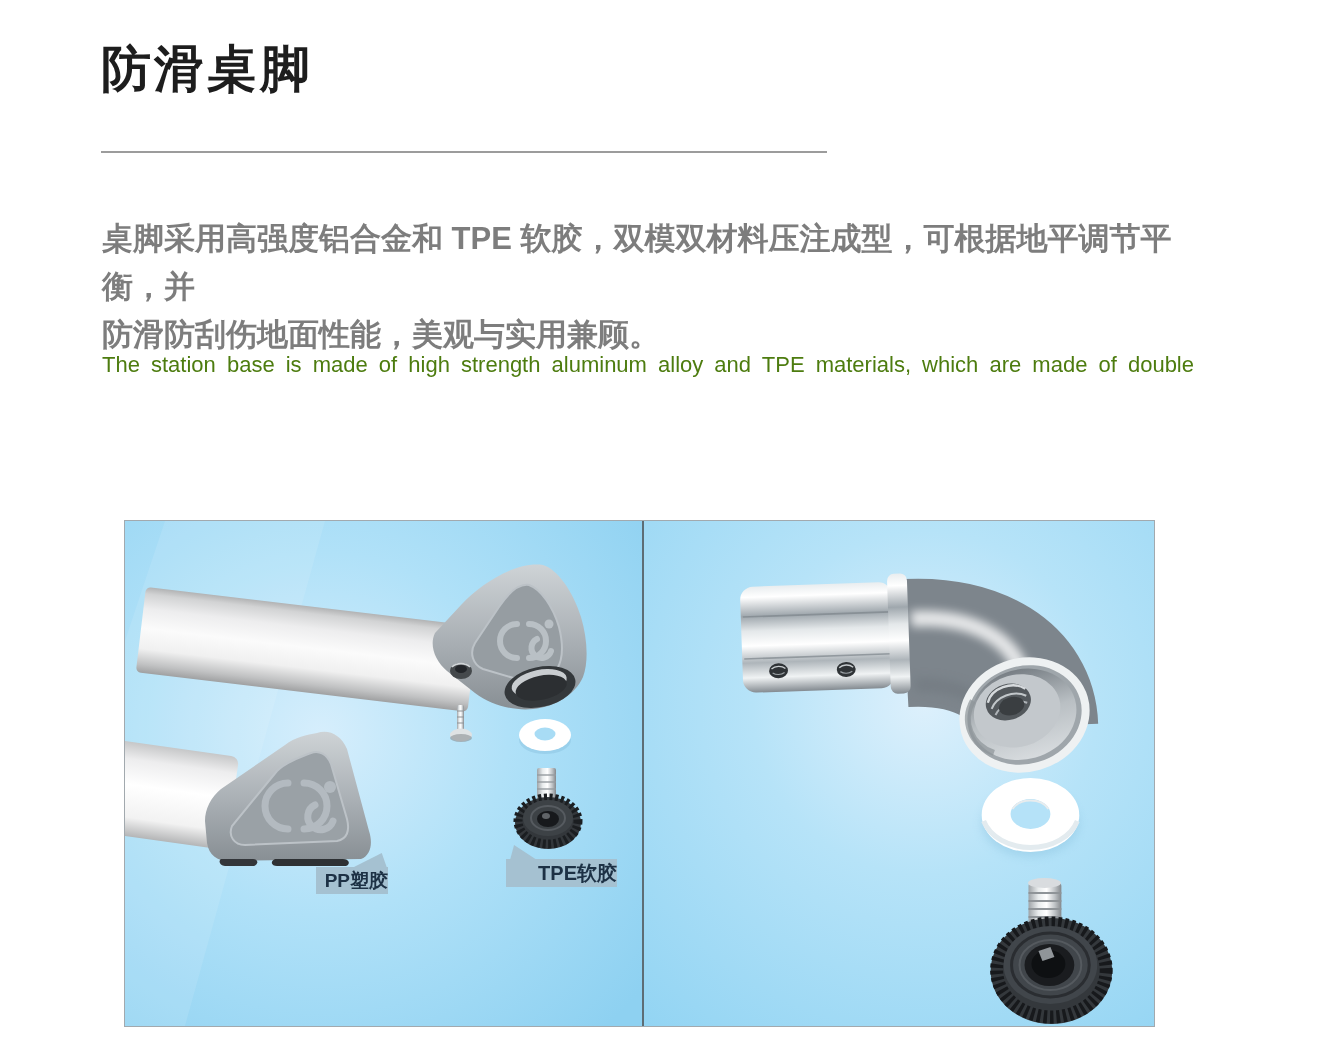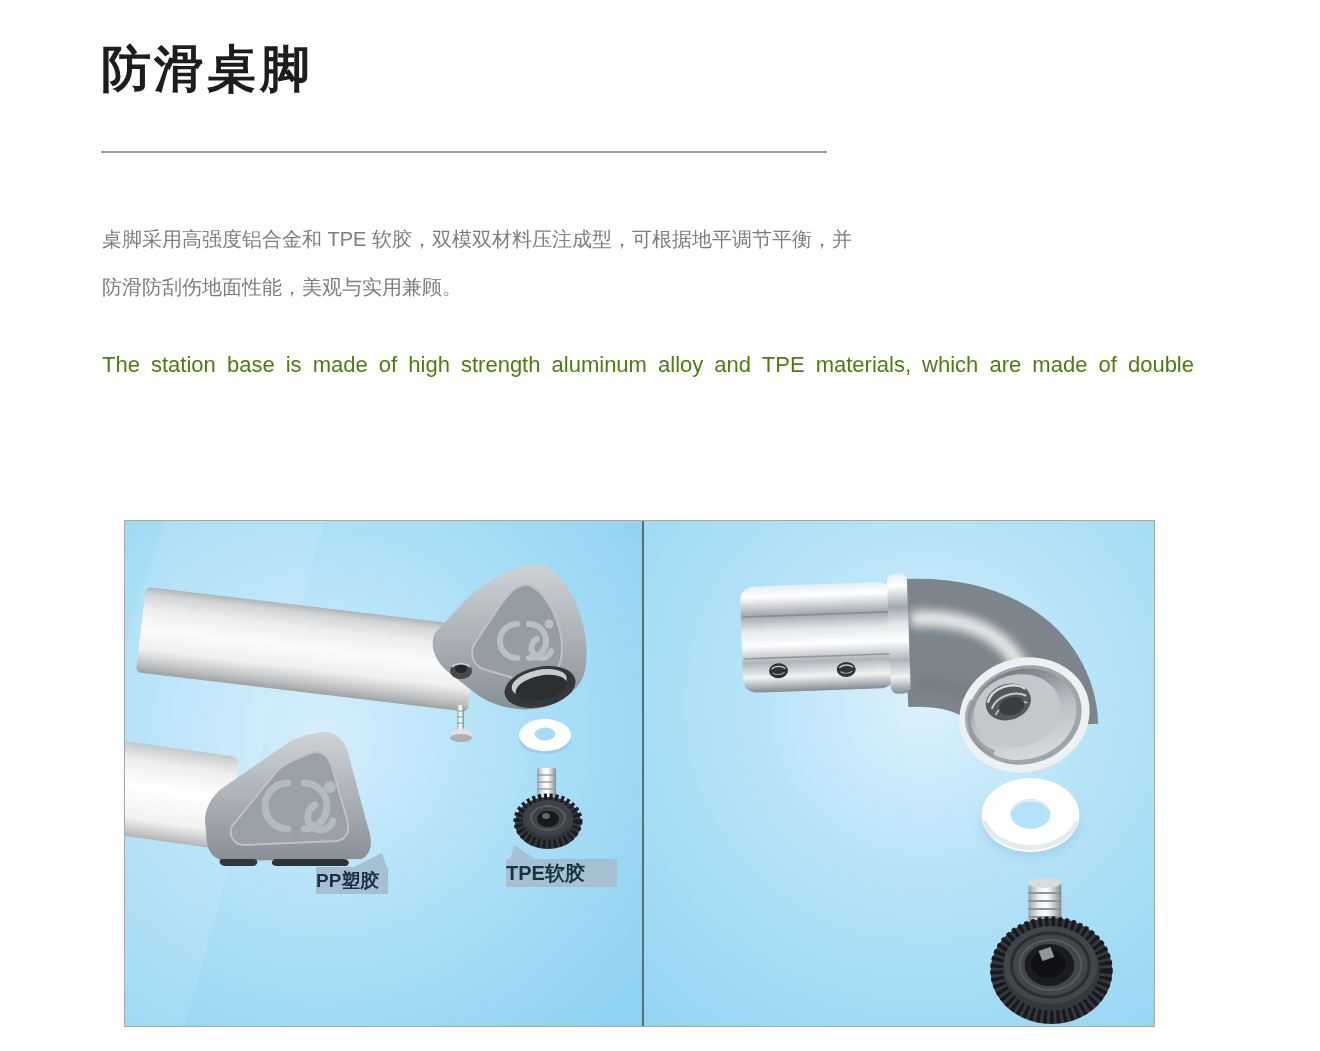--- a/index.html
+++ b/index.html
@@ -9,39 +9,39 @@
   }
   .page-title{
     position:absolute;left:101px;top:36px;margin:0;
     font-size:50px;font-weight:700;color:#1d1d1d;letter-spacing:3px;
   }
   .rule{
     position:absolute;left:101px;top:151px;width:726px;height:2px;background:#9c9c9c;
   }
   .intro-zh{
     position:absolute;left:102px;top:215px;width:1092px;
-    font-size:20px;line-height:48px;color:#7d7d7d;
+    font-size:31px;line-height:48px;color:#7d7d7d;font-weight:bold;
   }
   .intro-en{
     position:absolute;left:102px;top:344px;width:1092px;
     font-size:22px;line-height:42px;color:#4d7c0f;
   }
   .jline{height:42px;overflow:hidden;text-align:justify;text-align-last:justify;}
   .nline{height:42px;overflow:hidden;text-align:left;}
   .figure{
     position:absolute;left:124px;top:520px;width:1031px;height:507px;
     border:1px solid #a2a9ae;box-sizing:border-box;display:flex;
   }
   .panel{position:relative;height:100%;overflow:hidden;}
   .panel.left{width:517px;}
   .panel.right{flex:1;}
   .fig-divider{width:2px;background:#5d6d75;height:100%;}
   .panel svg{display:block;width:100%;height:100%;}
   .callout{
-    position:absolute;display:flex;align-items:center;justify-content:flex-start;
+    position:absolute;display:flex;align-items:center;justify-content:flex-end;
     background:#a5c1d1;color:#1d3145;font-weight:700;
   }
   .callout.pp{left:191px;top:346px;width:72px;height:27px;font-size:19px;}
   .callout.tpe{left:381px;top:338px;width:111px;height:28px;font-size:20px;}
   .callout-arrow{position:absolute;background:#a5c1d1;}
   .arrow-pp{left:227px;top:332px;width:35px;height:15px;
     clip-path:polygon(85% 0, 100% 100%, 0 100%);}
   .arrow-tpe{left:385px;top:324px;width:27px;height:15px;
     clip-path:polygon(15% 0, 100% 100%, 0 100%);}
 </style>

